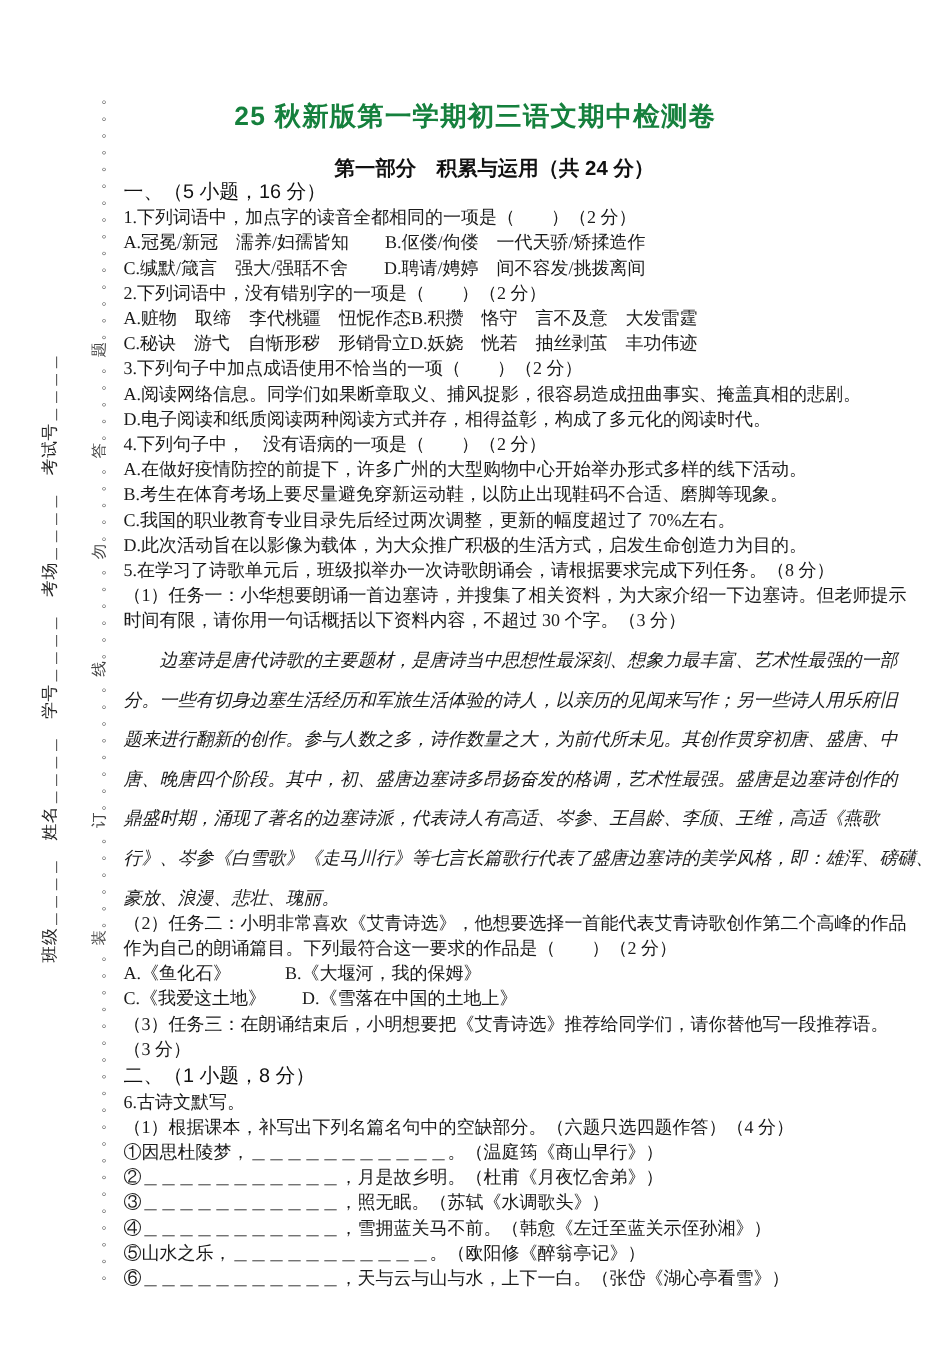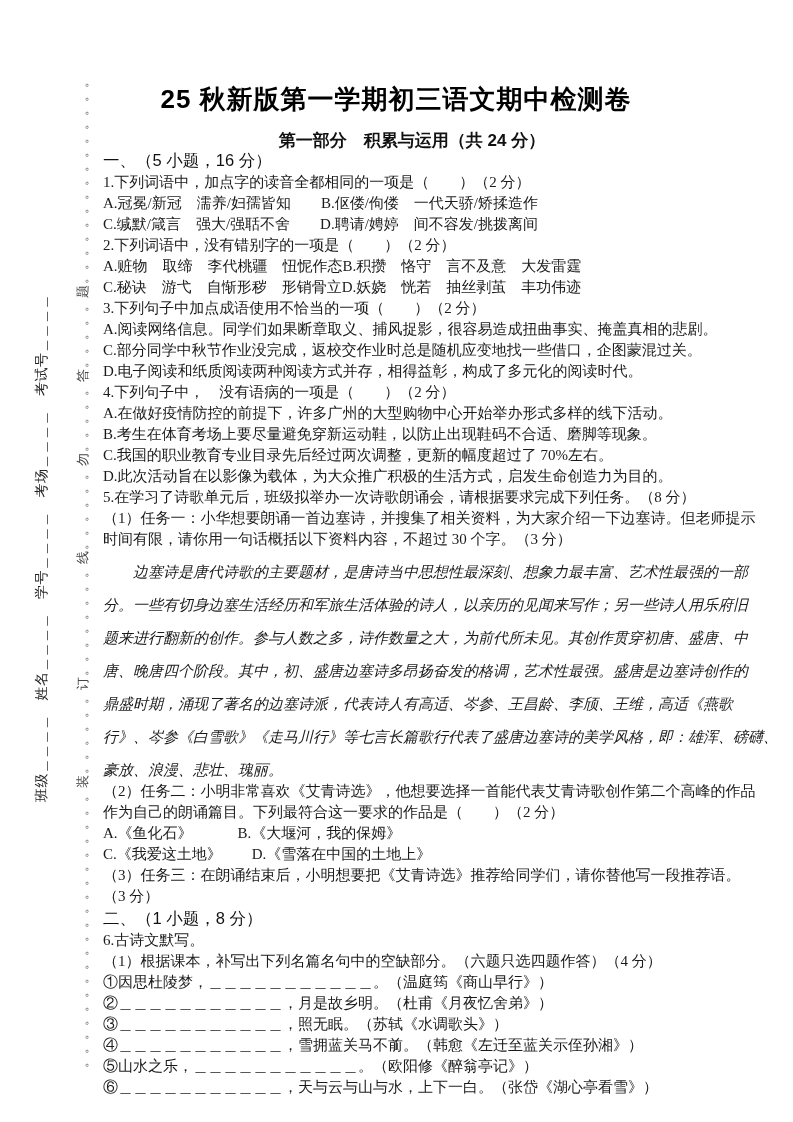--- a/index.html
+++ b/index.html
@@ -19,21 +19,21 @@
   .binding-line{
     position:absolute;left:74px;top:1068px;width:1006px;height:18px;
     transform:rotate(-90deg);transform-origin:0 0;
     font-size:13px;white-space:pre;letter-spacing:1px;color:#444;
   }
 
   
   .title{
     position:absolute;top:82px;left:96px;width:600px;text-align:center;
     font-family:"Liberation Sans","DejaVu Sans",sans-serif;
-    font-weight:700;font-size:26px;letter-spacing:1px;white-space:pre;color:#000000;
+    font-weight:700;font-size:22px;letter-spacing:1px;white-space:pre;color:#15803d;
   }
   .subtitle{
     position:absolute;top:129px;left:112px;width:600px;text-align:center;
     font-family:"Liberation Sans","DejaVu Sans",sans-serif;
     font-weight:700;font-size:17px;white-space:pre;color:#111;
   }
 
   
   .body-text{
     position:absolute;left:103px;top:149px;width:600px;
@@ -67,21 +67,20 @@
   <div class="body-text">
       <div class="line b">一、（5 小题，16 分）</div>
       <div class="line n">1.下列词语中，加点字的读音全都相同的一项是（　　）（2 分）</div>
       <div class="line n">A.冠冕/新冠　濡养/妇孺皆知　　B.伛偻/佝偻　一代天骄/矫揉造作</div>
       <div class="line n">C.缄默/箴言　强大/强聒不舍　　D.聘请/娉婷　间不容发/挑拨离间</div>
       <div class="line n">2.下列词语中，没有错别字的一项是（　　）（2 分）</div>
       <div class="line n">A.赃物　取缔　李代桃疆　忸怩作态B.积攒　恪守　言不及意　大发雷霆</div>
       <div class="line n">C.秘诀　游弋　自惭形秽　形销骨立D.妖娆　恍若　抽丝剥茧　丰功伟迹</div>
       <div class="line n">3.下列句子中加点成语使用不恰当的一项（　　）（2 分）</div>
       <div class="line n">A.阅读网络信息。同学们如果断章取义、捕风捉影，很容易造成扭曲事实、掩盖真相的悲剧。</div>
-      <div class="line n">C.部分同学中秋节作业没完成，返校交作业时总是随机应变地找一些借口，企图蒙混过关。</div>
       <div class="line n">D.电子阅读和纸质阅读两种阅读方式并存，相得益彰，构成了多元化的阅读时代。</div>
       <div class="line n">4.下列句子中，　没有语病的一项是（　　）（2 分）</div>
       <div class="line n">A.在做好疫情防控的前提下，许多广州的大型购物中心开始举办形式多样的线下活动。</div>
       <div class="line n">B.考生在体育考场上要尽量避免穿新运动鞋，以防止出现鞋码不合适、磨脚等现象。</div>
       <div class="line n">C.我国的职业教育专业目录先后经过两次调整，更新的幅度超过了 70%左右。</div>
       <div class="line n">D.此次活动旨在以影像为载体，为大众推广积极的生活方式，启发生命创造力为目的。</div>
       <div class="line n">5.在学习了诗歌单元后，班级拟举办一次诗歌朗诵会，请根据要求完成下列任务。（8 分）</div>
       <div class="line n">（1）任务一：小华想要朗诵一首边塞诗，并搜集了相关资料，为大家介绍一下边塞诗。但老师提示</div>
       <div class="line n">时间有限，请你用一句话概括以下资料内容，不超过 30 个字。（3 分）</div>
       <div class="line i">　　边塞诗是唐代诗歌的主要题材，是唐诗当中思想性最深刻、想象力最丰富、艺术性最强的一部</div>

